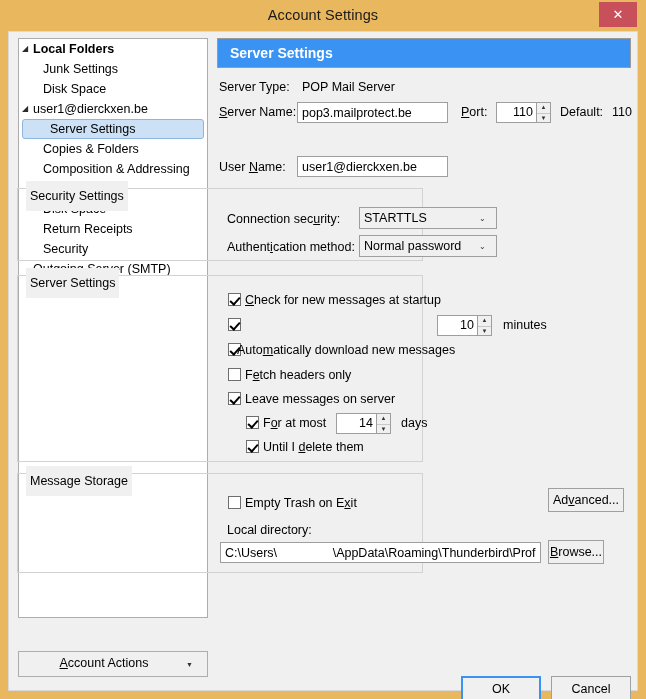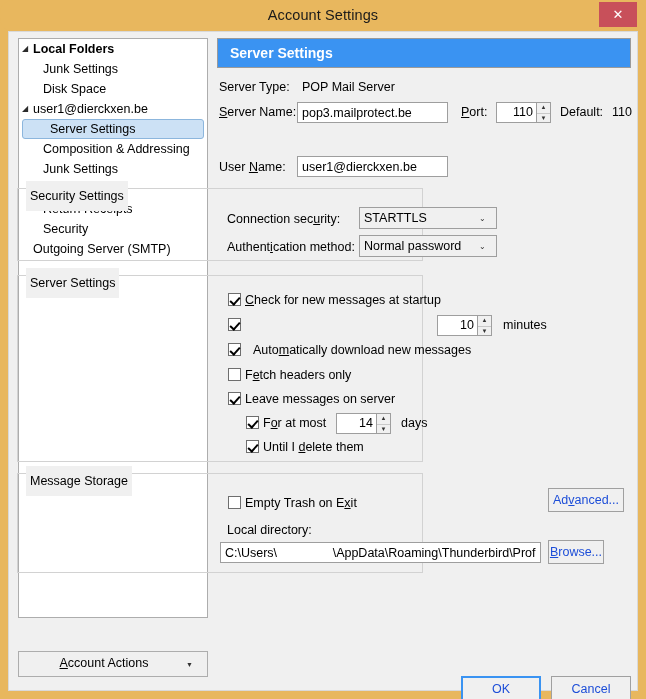--- a/index.html
+++ b/index.html
@@ -237,21 +237,21 @@
   }
 
   .btn {
     position: absolute;
     background: #f0f0f0;
     border: 1px solid #a0a0a0;
     font-family: "Liberation Sans", sans-serif;
     font-size: 12.5px;
     text-align: center;
     cursor: pointer;
-    color: #1d4ed8;
+    color: #000000;
   }
   .btn.focus { border: 2px solid #3a93f2; }
 </style>
 </head>
 <body>
 
 <div class="window">
 
   <div class="titlebar">
     <div class="title-text">Account Settings</div>
@@ -259,20 +259,21 @@
   </div>
 
   <div class="client">
 
     <div class="tree-panel" id="tree">
         <div class="tree-row lvl0 root"><span class="twisty">◢</span><span class="lbl">Local Folders</span></div>
         <div class="tree-row lvl1"><span class="lbl">Junk Settings</span></div>
         <div class="tree-row lvl1"><span class="lbl">Disk Space</span></div>
         <div class="tree-row lvl0"><span class="twisty">◢</span><span class="lbl">user1@dierckxen.be</span></div>
         <div class="tree-row lvl1 selected"><span class="lbl">Server Settings</span></div>
+        <div class="tree-row lvl1"><span class="lbl">Copies &amp; Folders</span></div>
         <div class="tree-row lvl1"><span class="lbl">Composition &amp; Addressing</span></div>
         <div class="tree-row lvl1"><span class="lbl">Junk Settings</span></div>
         <div class="tree-row lvl1"><span class="lbl">Disk Space</span></div>
         <div class="tree-row lvl1"><span class="lbl">Return Receipts</span></div>
         <div class="tree-row lvl1"><span class="lbl">Security</span></div>
         <div class="tree-row lvl0"><span class="lbl">Outgoing Server (SMTP)</span></div>
       </div>
 
     <div class="account-actions">
       <div class="aa-label">
@@ -334,21 +335,21 @@
     <div class="spin-wrap" style="left:428px;top:283px;width:55px;">
       <div class="spin-val" style="width:41px;">10</div>
       <div class="spin-btns" style="left:41px;">
         <div class="up">▲</div>
         <div class="dn">▼</div>
       </div>
     </div>
     <span class="lab" style="position:absolute;left:494px;top:286px;">minutes</span>
 
     <div class="cb on" style="left:219px;top:311px;"></div>
-    <span class="cb-lab" style="left:244px;top:311px;">Auto<u>m</u>atically download new messages</span>
+    <span class="cb-lab" style="left:228px;top:311px;">Auto<u>m</u>atically download new messages</span>
 
     <div class="cb" style="left:219px;top:336px;"></div>
     <span class="cb-lab" style="left:236px;top:336px;">F<u>e</u>tch headers only</span>
 
     <div class="cb on" style="left:219px;top:360px;"></div>
     <span class="cb-lab" style="left:236px;top:360px;">Leave messa<u>g</u>es on server</span>
 
     <div class="cb on" style="left:237px;top:384px;"></div>
     <span class="cb-lab" style="left:254px;top:384px;">F<u>o</u>r at most</span>
     <div class="spin-wrap" style="left:327px;top:381px;width:55px;">

